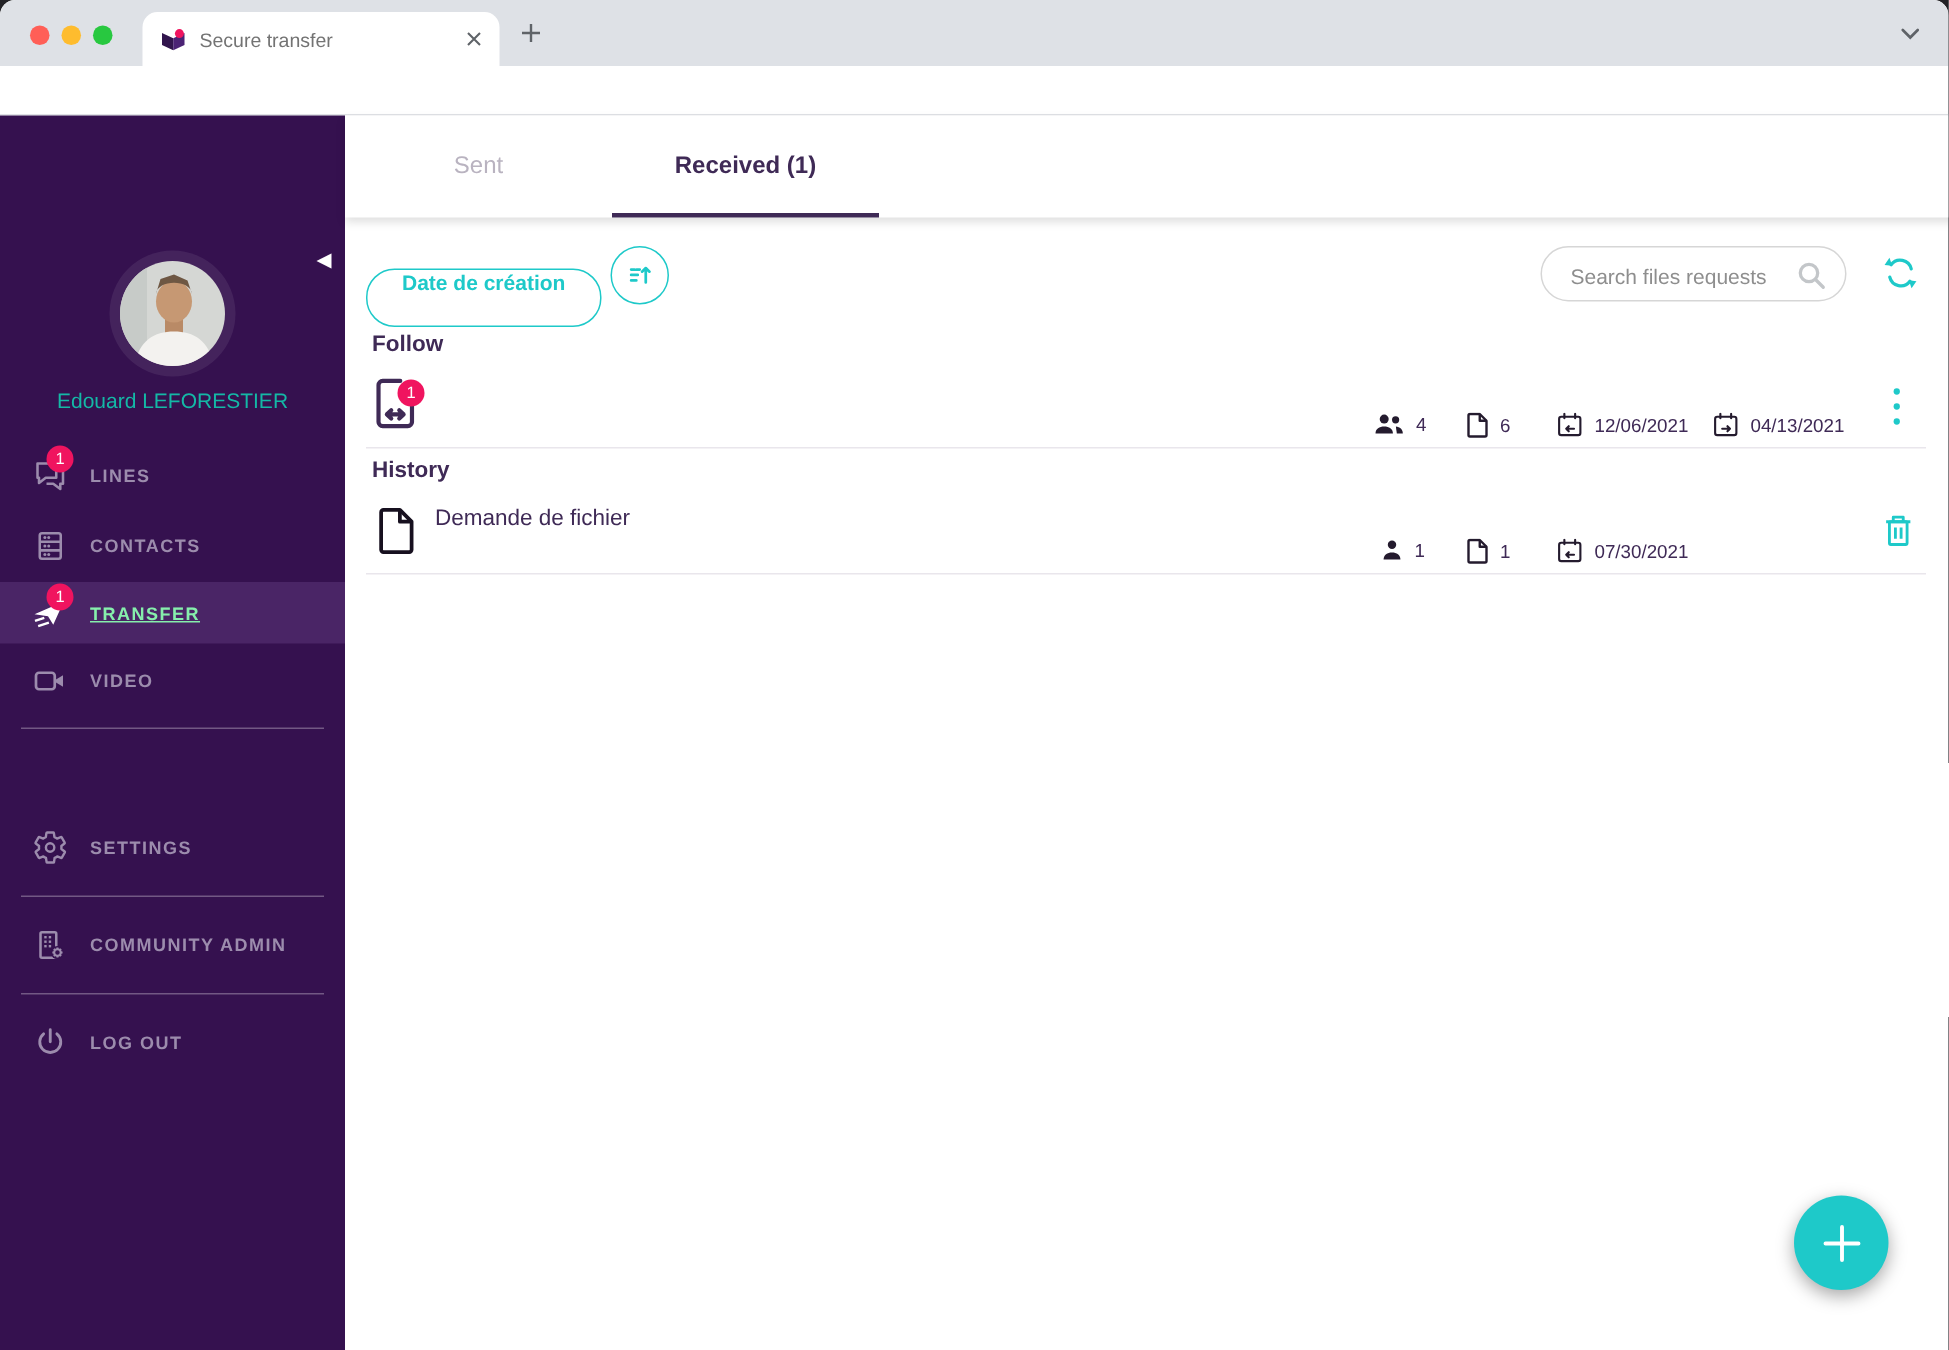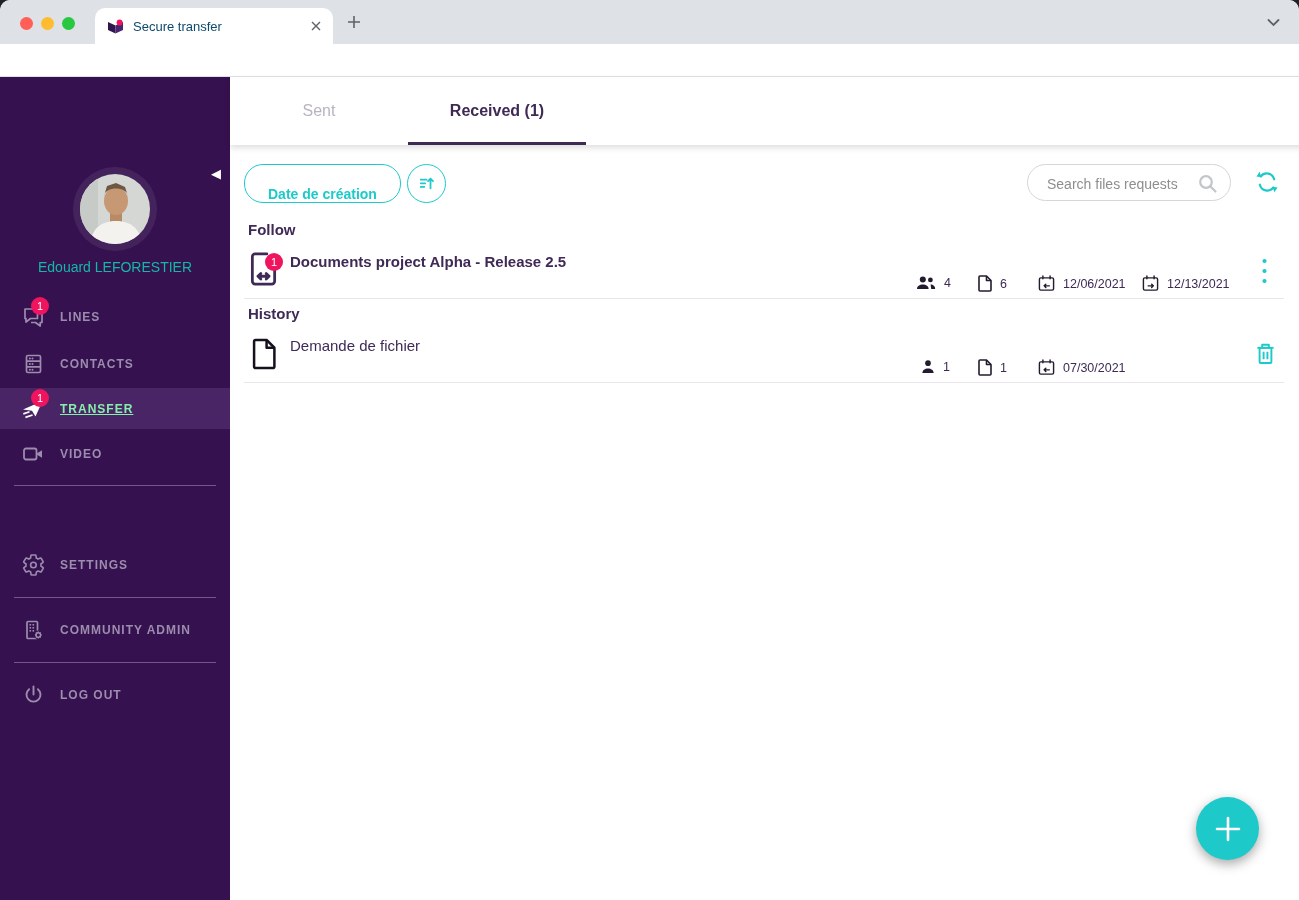--- a/index.html
+++ b/index.html
@@ -8,21 +8,21 @@
           -webkit-font-smoothing:antialiased;}
   .abs{position:absolute;}
   svg{display:block;}
 
   
   .tabstrip{position:absolute;left:0;top:0;width:1299px;height:44px;background:#dee1e6;
             border-radius:10px 10px 0 0;}
   .light{position:absolute;top:17px;width:13px;height:13px;border-radius:50%;}
   .tab{position:absolute;left:95px;top:8px;width:238px;height:36px;background:#fff;
        border-radius:10px 10px 0 0;display:flex;align-items:center;padding:0 12px;box-sizing:border-box;gap:9px;}
-  .tab-title{flex:1;font-size:13px;color:#0c4a6e;white-space:nowrap;overflow:hidden;}
+  .tab-title{flex:1;font-size:13px;color:#737373;white-space:nowrap;overflow:hidden;}
   .toolbar{position:absolute;left:0;top:44px;width:1299px;height:33px;background:#fff;
            border-bottom:1px solid #dfe1e5;box-sizing:border-box;}
   .omnibox{position:absolute;left:143px;top:47px;width:1014px;height:27px;background:#f0f2f4;
            border-radius:14px;display:flex;align-items:center;padding:0 14px;box-sizing:border-box;gap:9px;}
   .url{font-size:13.5px;color:#202124;}
   .url .path{color:#5f6368;}
   .tb-avatar{position:absolute;left:1232px;top:47px;width:26px;height:26px;border-radius:50%;
              background:#dfe3e8;display:flex;align-items:center;justify-content:center;}
 
   
@@ -46,22 +46,22 @@
 
   
   .content-header{position:absolute;left:230px;top:77px;width:1085px;height:68px;background:#fff;
                   box-shadow:0 3px 6px rgba(0,0,0,.13);z-index:2;}
   .tab-item{position:absolute;top:0;width:178px;height:68px;display:flex;align-items:center;
             justify-content:center;font-size:16px;cursor:pointer;}
   .tab-sent{left:0;color:#b9b3c0;}
   .tab-received{left:178px;color:var(--purple);font-weight:600;}
   .tab-underline{position:absolute;left:178px;top:65px;width:178px;height:3px;background:var(--purple);}
 
-  .pill-btn{position:absolute;left:244px;top:164px;height:37px;padding:0 23px;border:1px solid var(--teal);
-            border-radius:19px;display:flex;align-items:flex-end;background:#fff;cursor:pointer;}
+  .pill-btn{position:absolute;left:244px;top:179px;height:37px;padding:0 23px;border:1px solid var(--teal);
+            border-radius:19px;display:flex;align-items:flex-start;background:#fff;cursor:pointer;}
   .pill-btn span{color:var(--teal);font-size:14px;font-weight:700;}
   .sort-btn{position:absolute;left:407px;top:164px;width:37px;height:37px;border:1px solid var(--teal);
             border-radius:50%;background:#fff;display:flex;align-items:center;justify-content:center;cursor:pointer;}
   .search-box{position:absolute;left:1027px;top:164px;width:204px;height:37px;border:1px solid #d6d6d6;
               border-radius:19px;background:#fff;box-sizing:border-box;}
   .search-box input{position:absolute;left:17px;top:0;width:145px;height:35px;border:none;outline:none;
                     font-size:14px;color:#ec4899;font-family:"Liberation Sans",sans-serif;background:transparent;}
   .search-box input::placeholder{color:#8e8e8e;}
   .search-ic{position:absolute;right:12px;top:8px;}
   .refresh-btn{position:absolute;left:1254px;top:169px;cursor:pointer;}
@@ -335,21 +335,20 @@
   <div class="section-label" style="top:221px">Follow</div>
 
   <div class="t-row" style="top:246px">
     <span class="abs" style="left:5px;top:5px">
       <svg width="29" height="36" viewBox="0 0 26 32" fill="none" stroke="var(--purple)" stroke-width="2.5" stroke-linecap="round" stroke-linejoin="round">
         <path d="M16 2.5H5.5A2.5 2.5 0 0 0 3 5v22a2.5 2.5 0 0 0 2.5 2.5h15A2.5 2.5 0 0 0 23 27V11"></path>
         <path d="M8 22.5h10M10.6 20L8 22.5l2.6 2.5M15.4 20l2.6 2.5-2.6 2.5"></path>
       </svg>
     </span>
     <span class="badge" style="left:21px;top:7px">1</span>
-    <span class="row-title bold">Documents project Alpha - Release 2.5</span>
 
     <span class="meta" style="left:672px">
       <svg width="20" height="15" viewBox="0 0 20 15" fill="#241b2e">
         <circle cx="6.8" cy="4.4" r="3"></circle>
         <path d="M1 14c0-3.1 2.6-4.6 5.8-4.6s5.8 1.5 5.8 4.6z"></path>
         <circle cx="14.4" cy="4.9" r="2.4"></circle>
         <path d="M14.6 9.3c2.6.3 4.6 1.8 4.6 4.7h-4"></path>
       </svg>
       <span class="num">4</span>
     </span>
@@ -370,21 +369,21 @@
       </svg>
       <span class="date">12/06/2021</span>
     </span>
 
     <span class="meta" style="left:898px">
       <svg width="17" height="17" viewBox="0 0 18 18" fill="none" stroke="#241b2e" stroke-width="1.5" stroke-linecap="round" stroke-linejoin="round">
         <rect x="1.5" y="3" width="15" height="13" rx="1.5"></rect>
         <path d="M5.2 1v3M12.8 1v3"></path>
         <path d="M6.5 11.5H12M10.2 9.7l1.8 1.8-1.8 1.8"></path>
       </svg>
-      <span class="date">12/13/2021</span>
+      <span class="date">04/13/2021</span>
     </span>
 
     <span class="kebab">
       <svg width="5" height="26" viewBox="0 0 5 26" fill="var(--teal)">
         <circle cx="2.5" cy="3" r="2.1"></circle>
           <circle cx="2.5" cy="13" r="2.1"></circle>
           <circle cx="2.5" cy="23" r="2.1"></circle>
       </svg>
     </span>
   </div>

